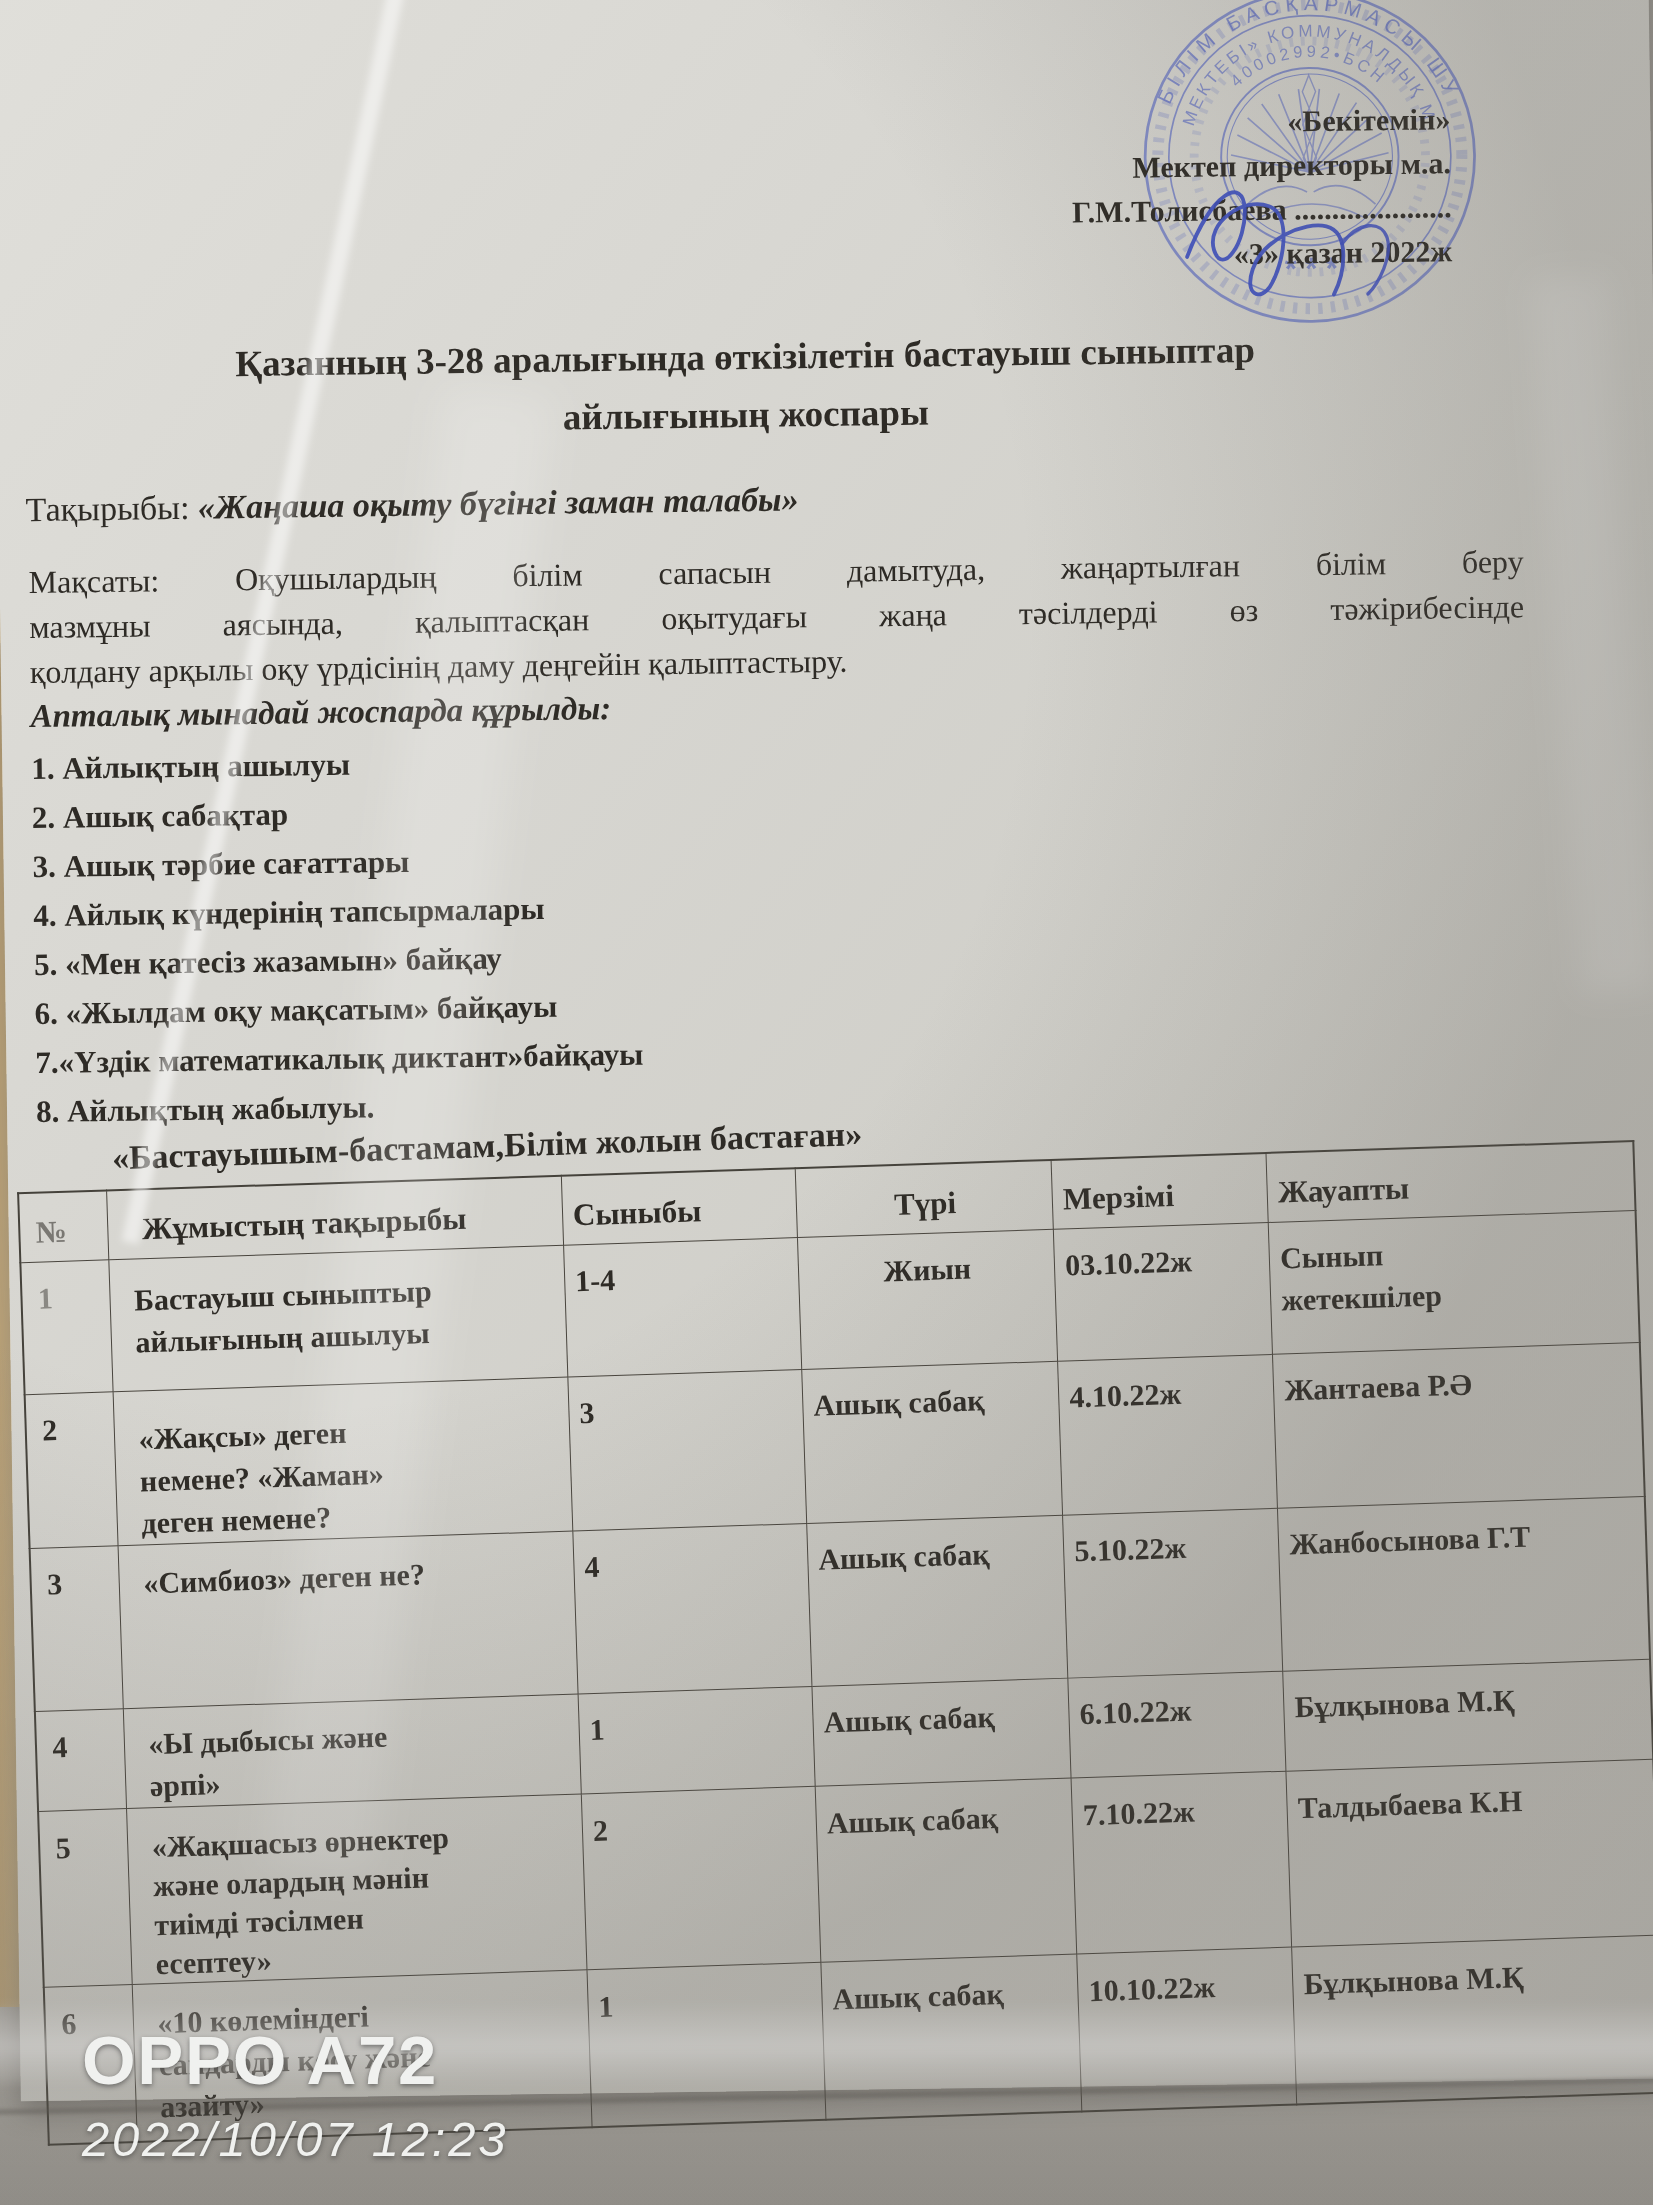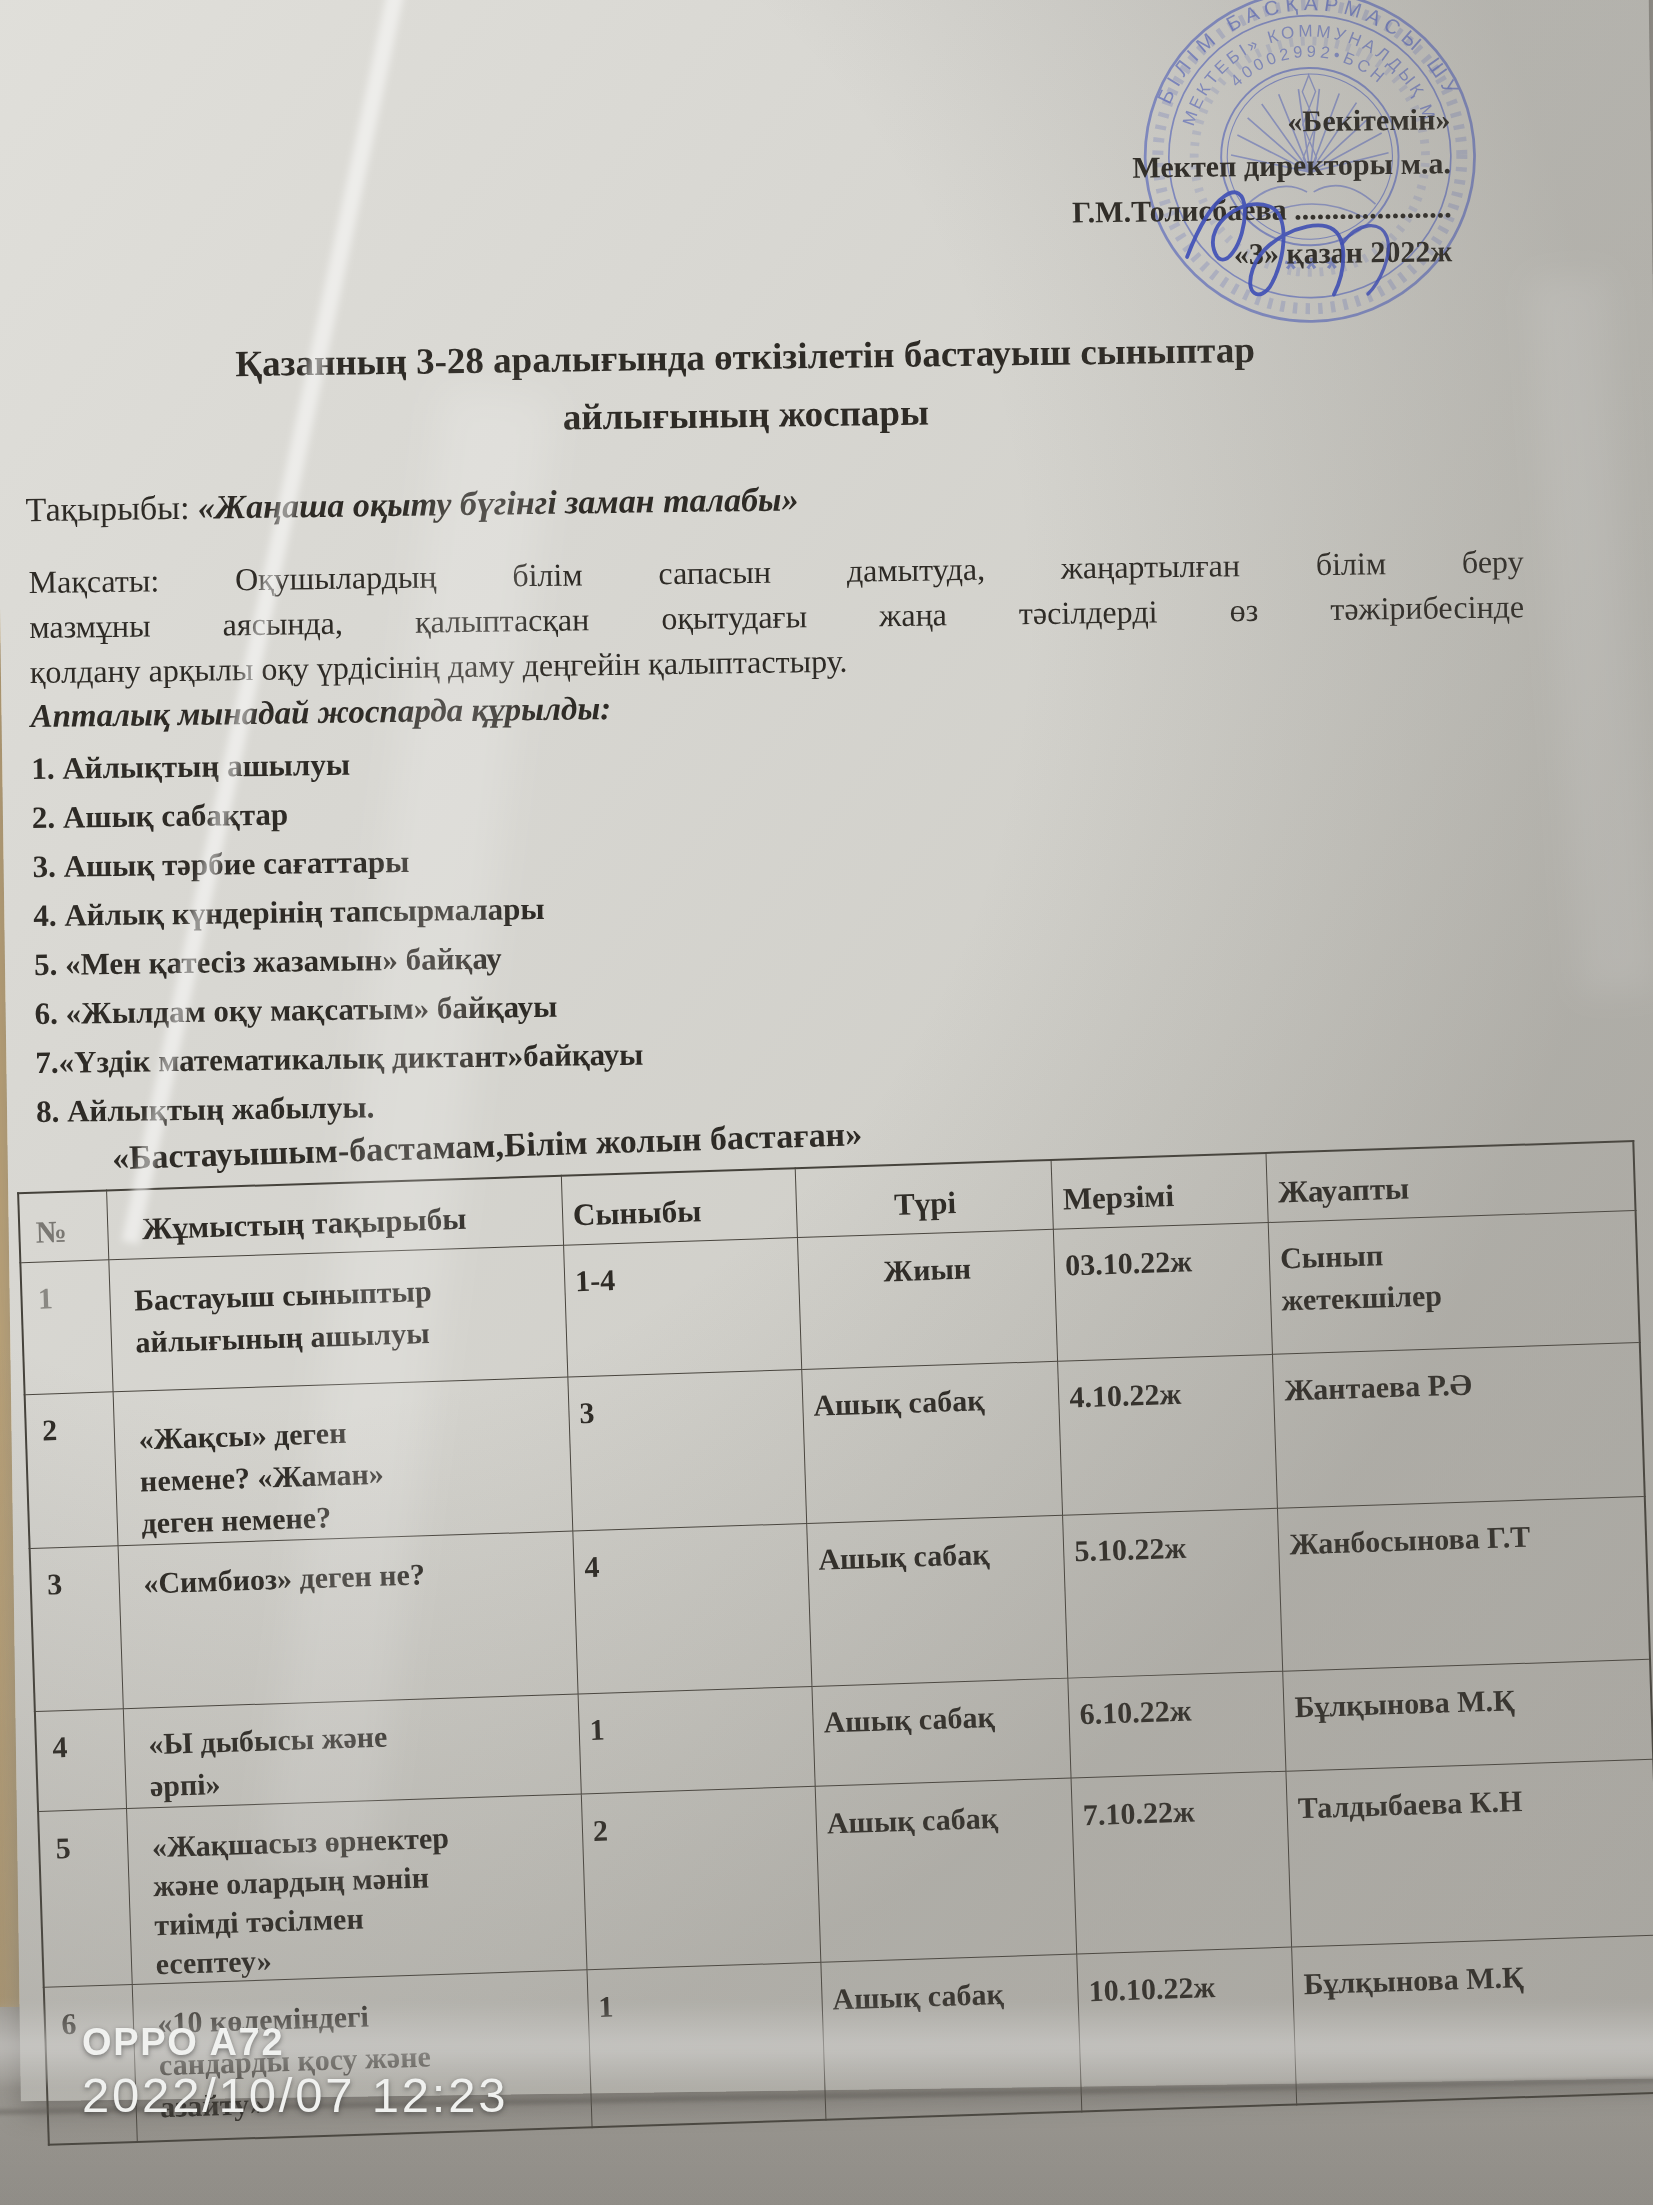--- a/index.html
+++ b/index.html
@@ -82,22 +82,22 @@
     filter:blur(5px); }
   #edge-shadow { left:-5.5px; top:2094px; width:1676px; height:3.9px; transform:rotate(-1.1deg);
     background:rgba(85,82,77,.55); filter:blur(2.2px); }
   #shade-br { left:0; top:0; width:1654px; height:2205px;
     background:radial-gradient(ellipse 1323px 1433px at 18% 28%, rgba(0,0,0,0) 55%, rgba(92,89,83,.26) 100%); }
 
   
   #wm { position:absolute; z-index:60; left:82px; top:2021px; color:#f0f1ef;
     font-family:"Liberation Sans","DejaVu Sans",sans-serif;
     text-shadow:0 1.7px 5.5px rgba(45,45,45,.55); }
-  #wm-device { font-size:38px; font-weight:bold; letter-spacing:1.7px; }
-  #wm-date { font-size:49px; letter-spacing:2.8px; margin-top:3px; }
+  #wm-device { font-size:69px; font-weight:bold; letter-spacing:1.7px; }
+  #wm-date { font-size:49px; letter-spacing:2.8px; margin-top:11px;font-style:italic; }
 </style>
 </head>
 <body>
 
 <div id="bg-left-strip"></div>
 <div id="bg-bottom"></div>
 
 <div id="page">
   <div id="paper"></div>
 

